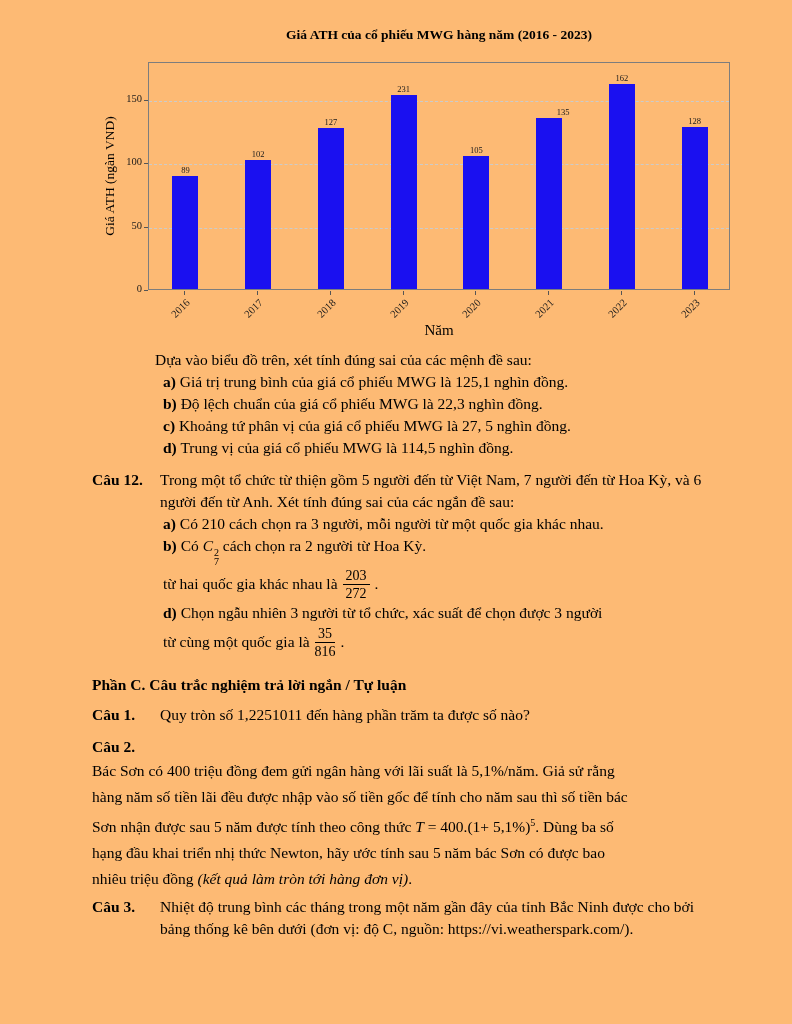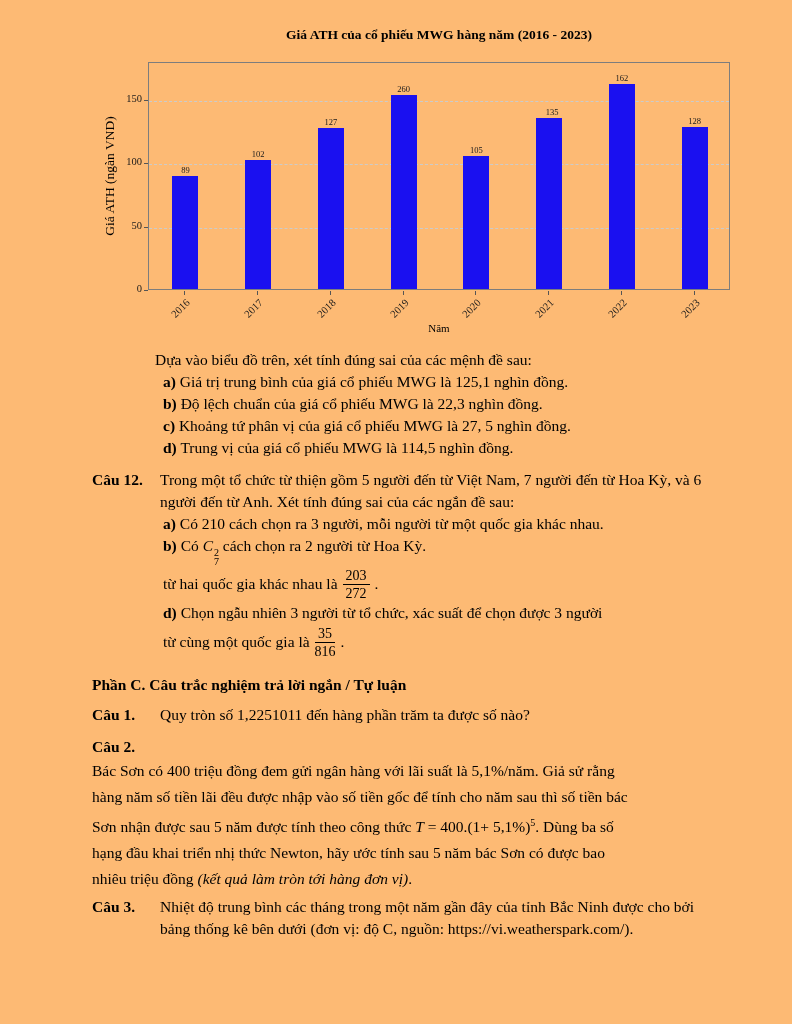--- a/index.html
+++ b/index.html
@@ -19,21 +19,21 @@
   .gridline { position:absolute; left:0; width:100%; height:0; border-top:1px dashed #cbcbcb; }
   .bar { position:absolute; bottom:0; width:26px; }
   .bar-value { position:absolute; width:40px; text-align:center; font-size:8.5px; color:#1a1a1a; }
   .ytick { position:absolute; left:98px; width:44px; text-align:right; font-size:10.5px; color:#1a1a1a; }
   .ytickmark { position:absolute; left:144px; width:4px; height:1px; background:#555; }
   .xtick { position:absolute; width:52px; text-align:right; font-size:10.5px; color:#1a1a1a;
            transform:rotate(-45deg); transform-origin:100% 0; }
   .xtickmark { position:absolute; width:1px; height:4px; background:#555; }
   .ylabel { position:absolute; left:110px; top:176px; transform:translate(-50%,-50%) rotate(-90deg);
             white-space:nowrap; font-size:13.5px; }
-  .xlabel { position:absolute; left:148px; top:322px; width:582px; text-align:center; font-size:11px; }
+  .xlabel { position:absolute; left:148px; top:322px; width:582px; text-align:center; font-size:15px; }
 
   
   .content { position:absolute; left:0; top:349px; width:792px; font-size:15.5px; line-height:22px; }
   .intro { margin-left:155px; }
   .stmt { margin-left:163px; }
   .stmt b, .stmt2 b { font-weight:bold; }
   .qrow { display:flex; margin-left:92px; margin-top:10px; }
   .qlabel { width:68px; flex:none; font-weight:bold; }
   .qbody { width:586px; }
   .stmt2 { margin-left:3px; }
@@ -65,25 +65,25 @@
         <div class="gridline" style="top: 164.667px;"></div>
         <div class="gridline" style="top: 101.333px;"></div>
         <div class="gridline" style="top: 38px;"></div>
         <div class="bar" style="left: 23.375px; height: 112.733px; background: rgb(26, 16, 240);"></div>
         <div class="bar-value" style="left: 16.375px; top: 102.267px;">89</div>
         <div class="bar" style="left: 96.125px; height: 129.2px; background: rgb(26, 16, 240);"></div>
         <div class="bar-value" style="left: 89.125px; top: 85.8px;">102</div>
         <div class="bar" style="left: 168.875px; height: 160.867px; background: rgb(26, 16, 240);"></div>
         <div class="bar-value" style="left: 161.875px; top: 54.1333px;">127</div>
         <div class="bar" style="left: 241.625px; height: 193.8px; background: rgb(26, 16, 240);"></div>
-        <div class="bar-value" style="left: 234.625px; top: 21.2px;">260</div>
+        <div class="bar-value" style="left: 234.625px; top: 21.2px;">231</div>
         <div class="bar" style="left: 314.375px; height: 133px; background: rgb(26, 16, 240);"></div>
         <div class="bar-value" style="left: 307.375px; top: 82px;">105</div>
         <div class="bar" style="left: 387.125px; height: 171px; background: rgb(26, 16, 240);"></div>
-        <div class="bar-value" style="left: 383px; top: 44px;">135</div>
+        <div class="bar-value" style="left: 394px; top: 44px;">135</div>
         <div class="bar" style="left: 459.875px; height: 205.2px; background: rgb(26, 16, 240);"></div>
         <div class="bar-value" style="left: 452.875px; top: 9.8px;">162</div>
         <div class="bar" style="left: 532.625px; height: 162.133px; background: rgb(26, 16, 240);"></div>
         <div class="bar-value" style="left: 525.625px; top: 52.8667px;">128</div>
       </div>
     <div class="xlabel">Năm</div>
   <div class="ytick" style="top: 283px;">0</div>
       <div class="ytickmark" style="top: 290px;"></div>
       <div class="ytick" style="top: 219.667px;">50</div>
       <div class="ytickmark" style="top: 226.667px;"></div>

